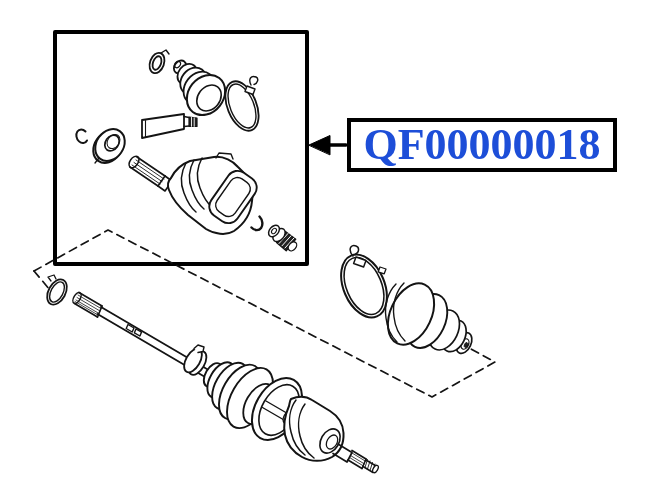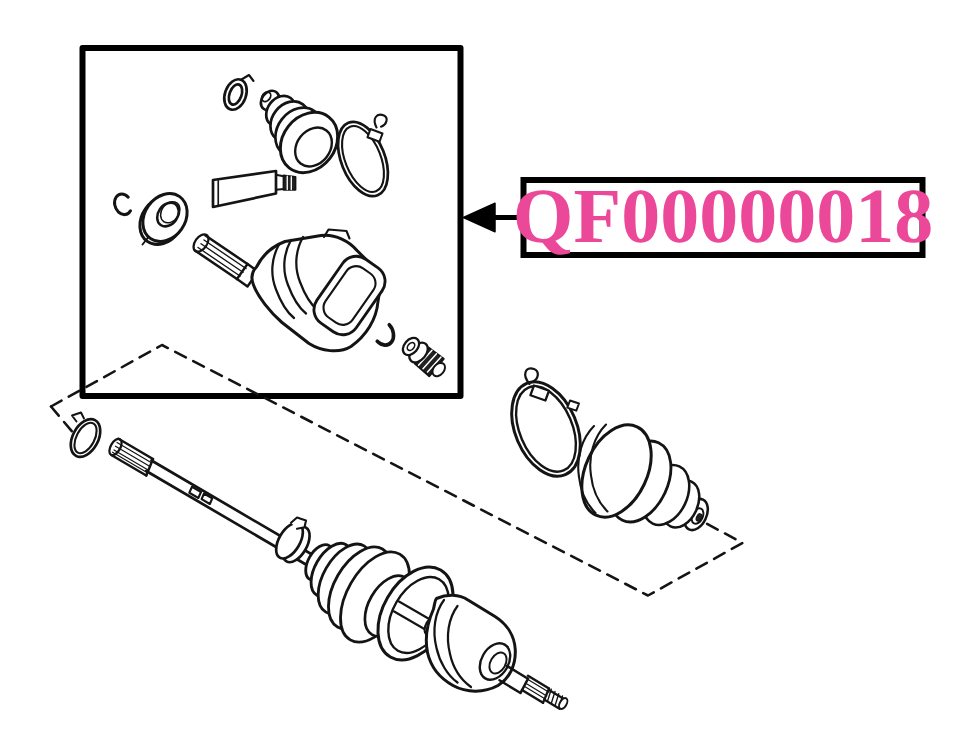--- a/index.html
+++ b/index.html
@@ -2,21 +2,21 @@
 <html><head>
 <meta charset="utf-8">
 <style>
   html,body{margin:0;padding:0;background:#fff;}
   .stage{position:relative;width:647px;height:490px;background:#fff;overflow:hidden;
          font-family:"Liberation Sans",sans-serif;}
   .stage svg{position:absolute;left:0;top:0;}
   .callout{position:absolute;left:347px;top:118px;width:262px;height:46px;
            border:4px solid #000;background:#fff;display:flex;align-items:center;justify-content:center;}
   .callout span{font-family:"Liberation Serif","DejaVu Serif",serif;font-weight:bold;
-                font-size:52px;line-height:46px;color:#ec4899;white-space:nowrap;letter-spacing:0px;}
+                font-size:44px;line-height:46px;color:#1d4ed8;white-space:nowrap;letter-spacing:0px;}
 </style>
 </head>
 <body>
 
 <div class="stage">
 <svg viewBox="0 0 647 490" width="647" height="490" fill="none" stroke="#141414" stroke-width="1.8" stroke-linecap="round" stroke-linejoin="round">
 
   <rect x="55" y="32" width="252" height="232" fill="#ffffff" stroke="#000" stroke-width="4"></rect>
 
   <g stroke-dasharray="8 5.5" stroke-width="1.7">

